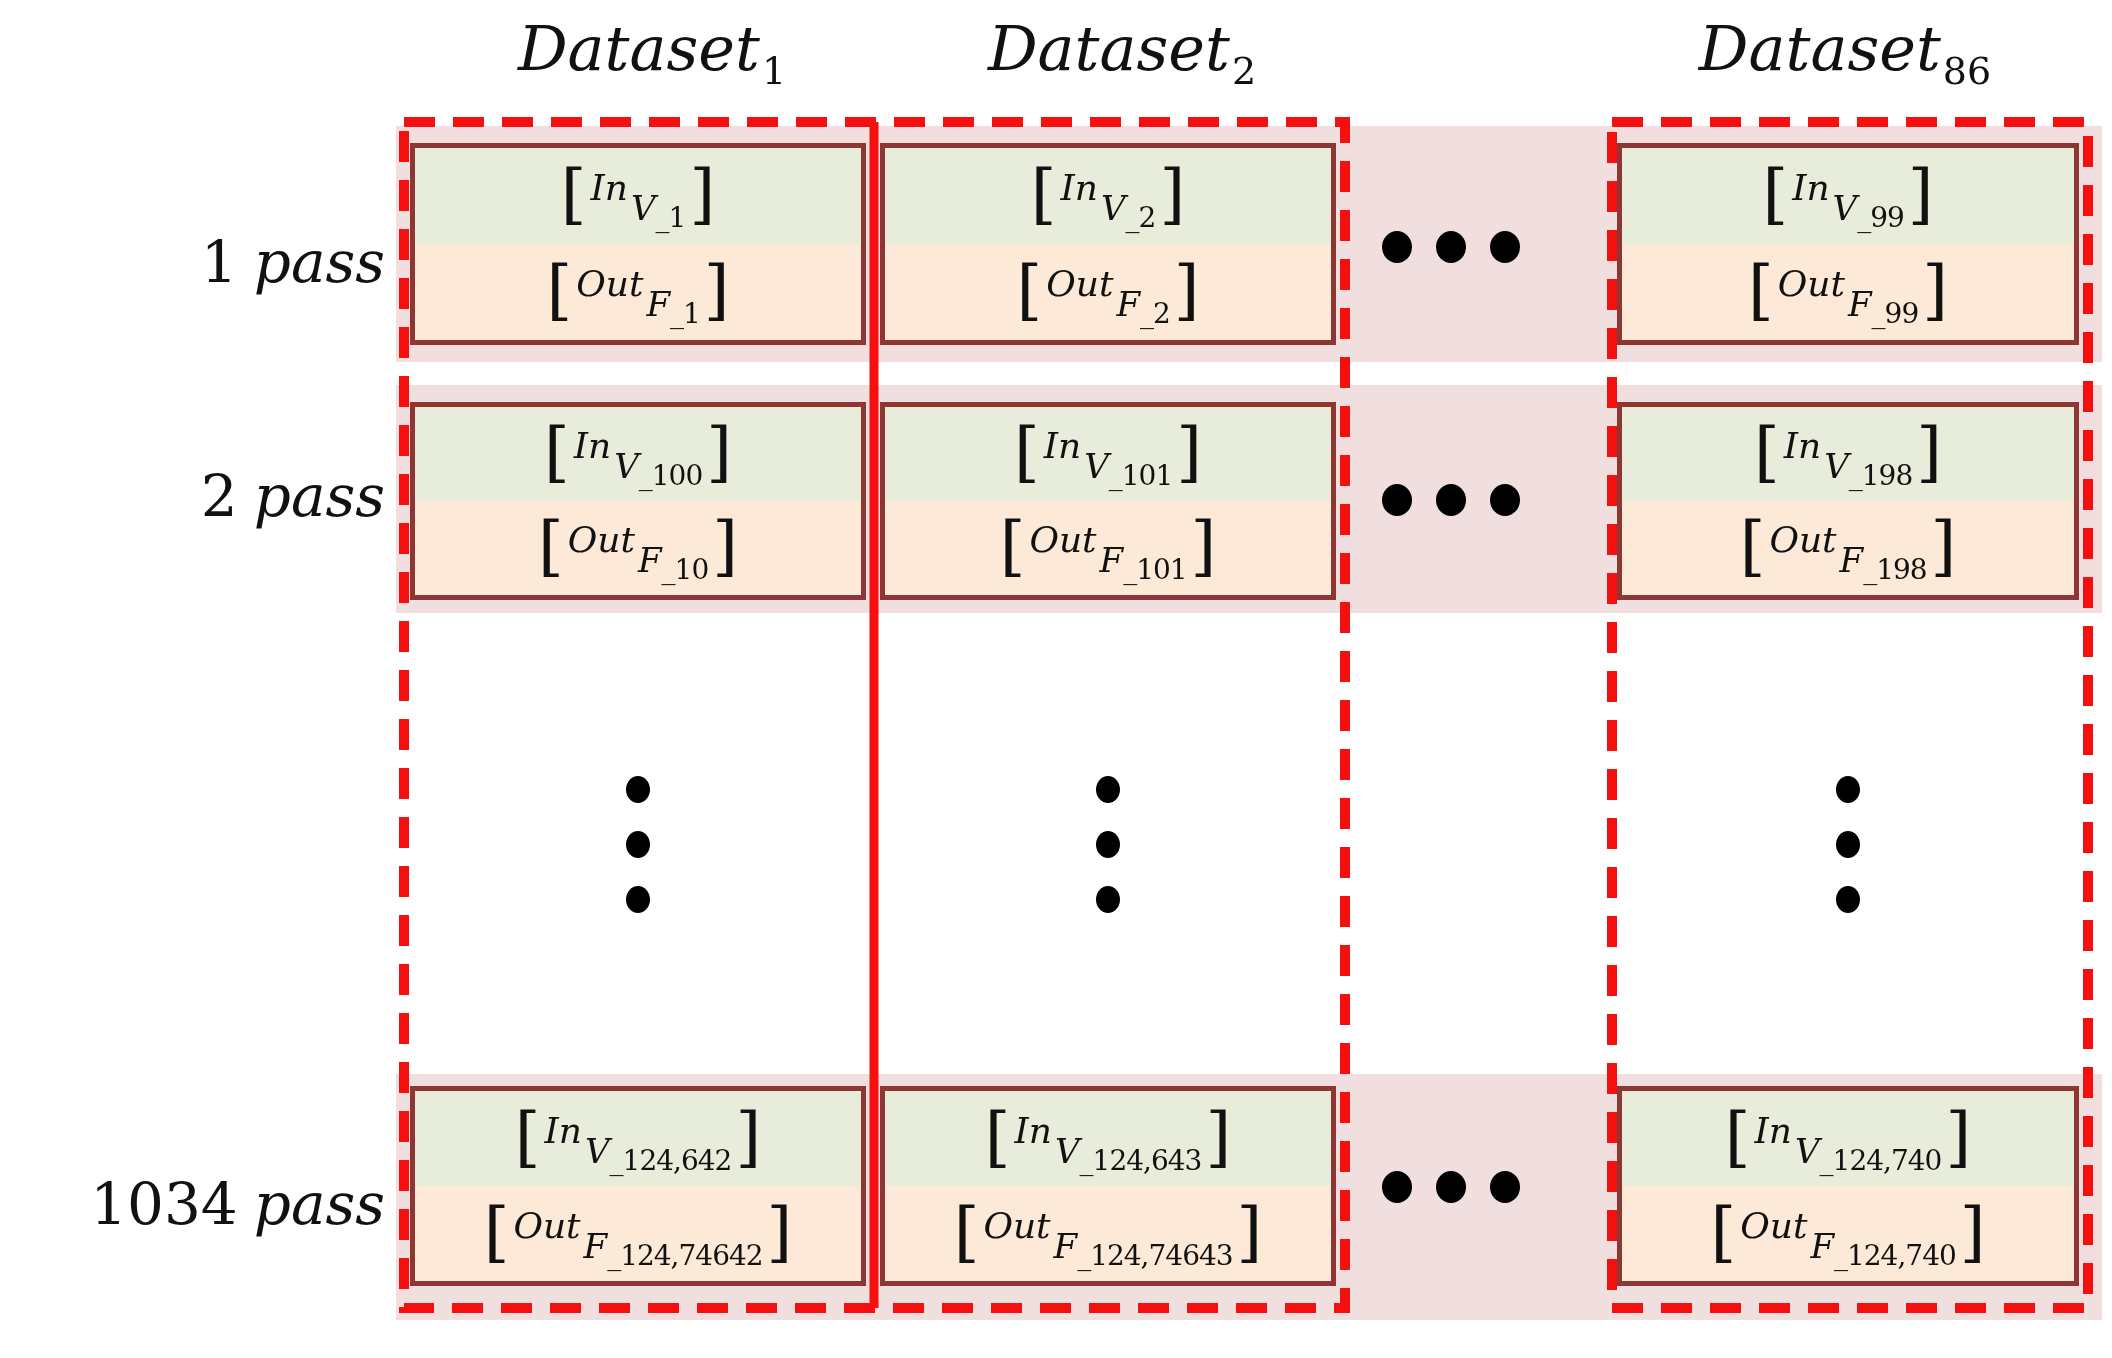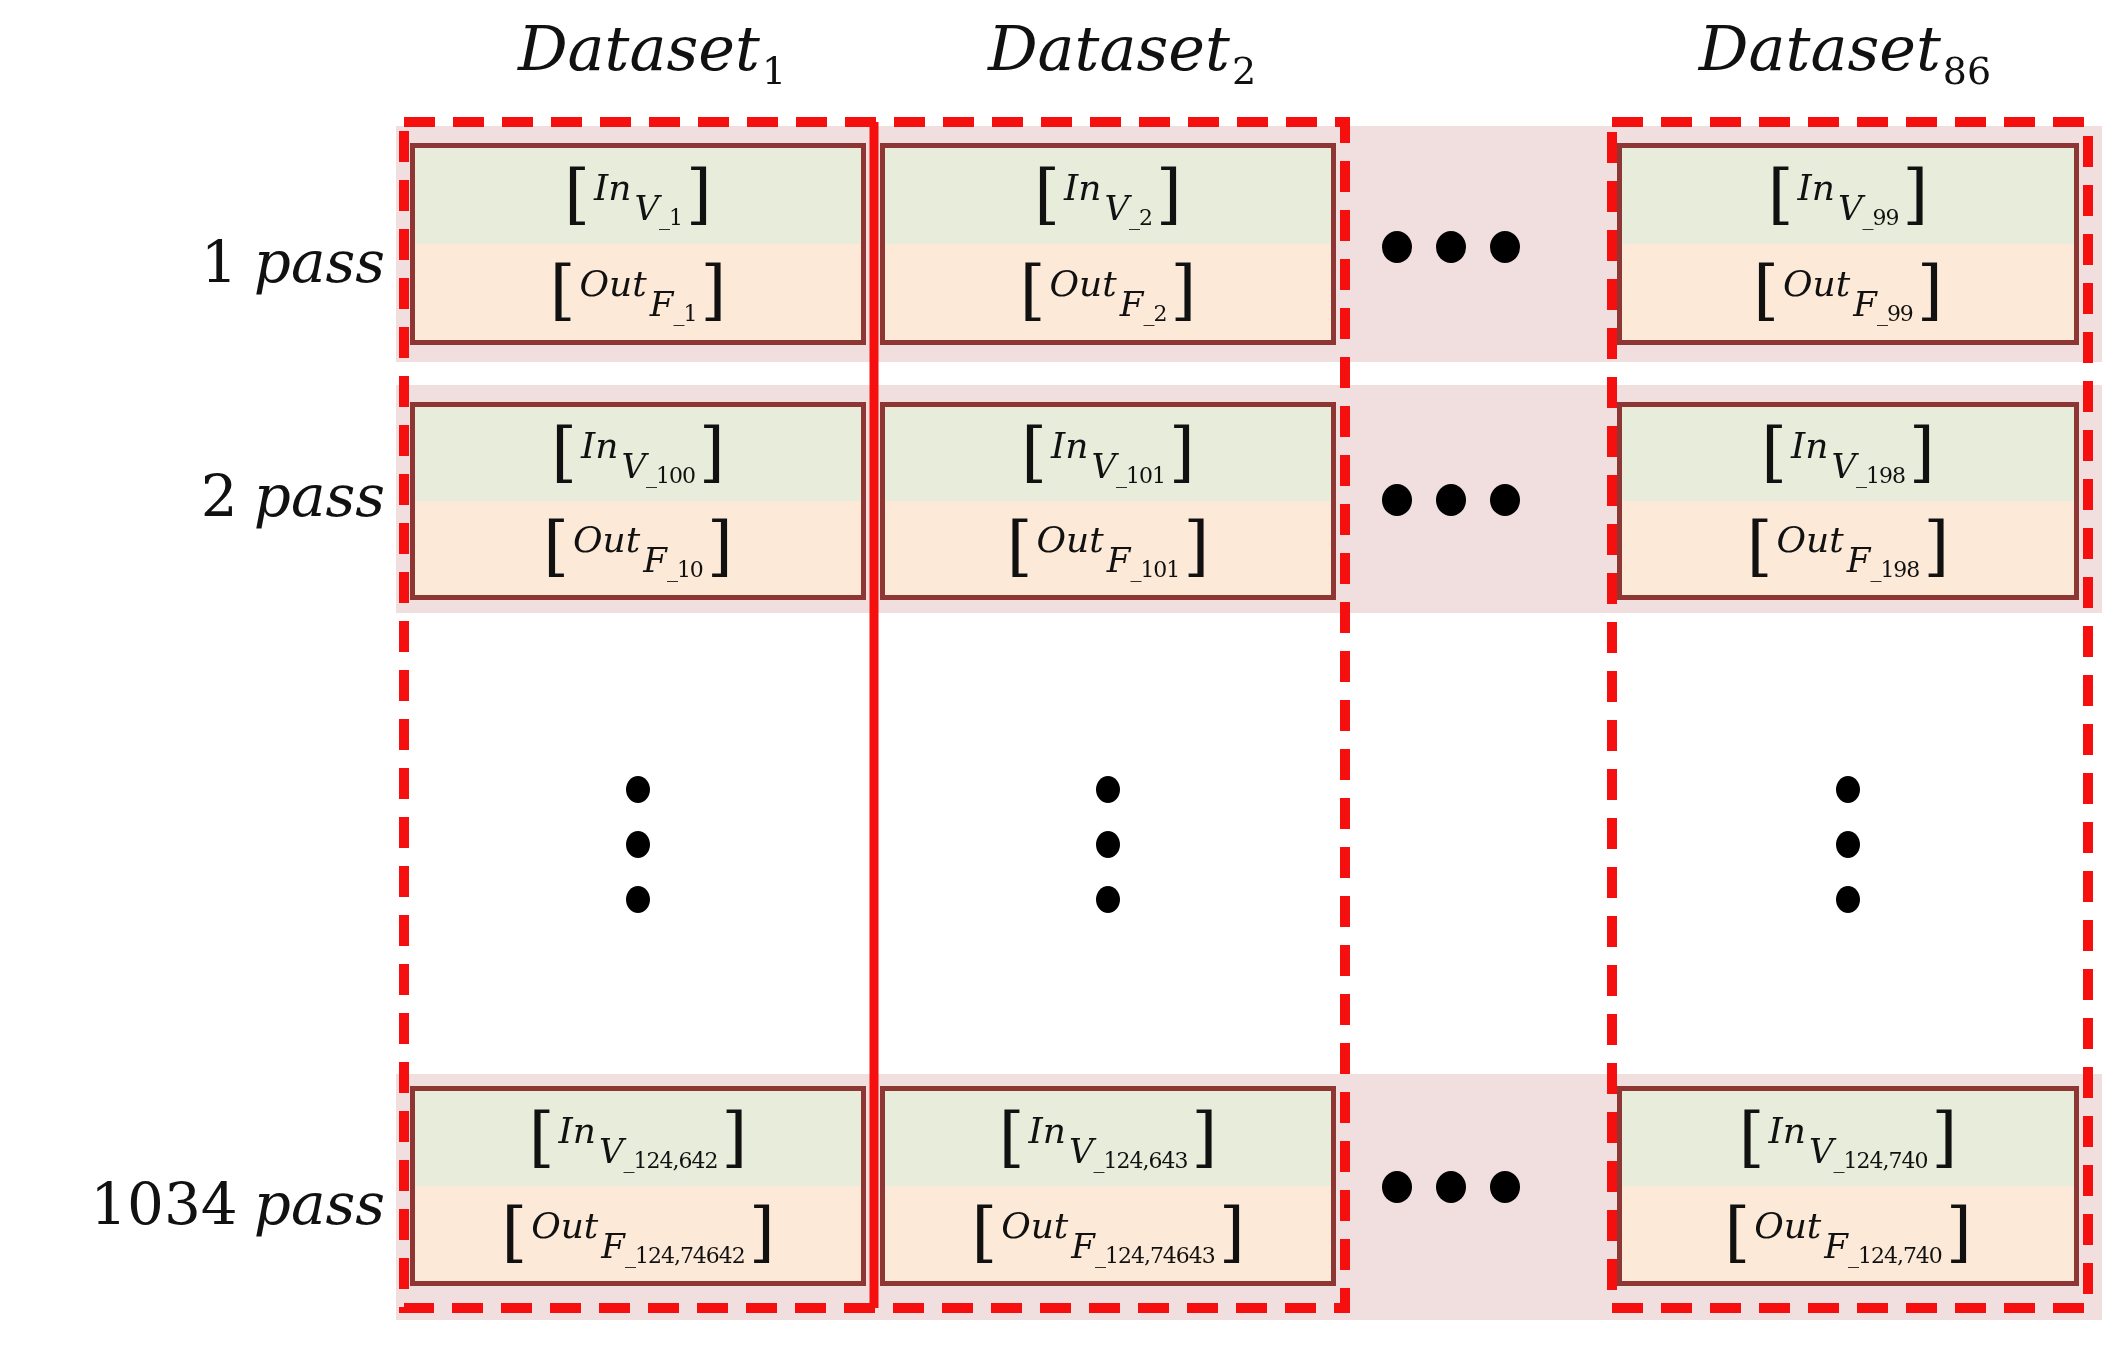--- a/index.html
+++ b/index.html
@@ -16,21 +16,21 @@
   .band{position:absolute;left:396px;width:1706px;background:#f1dedf;}
 
   
   .cell{position:absolute;border:5px solid #8e3634;box-sizing:border-box;background:#e8ecdb;}
   .half{height:50%;display:flex;align-items:center;justify-content:center;white-space:nowrap;}
   .half.in{background:#e8ecdb;}
   .half.out{background:#fce9d7;}
   .br{font-size:66px;font-style:normal;line-height:1;position:relative;top:-2px;}
   .tbase{font-size:36px;font-style:italic;line-height:1;position:relative;top:-8px;margin:0 3px 0 4px;}
   .tsub{font-size:34px;font-style:italic;line-height:1;position:relative;top:12px;}
-  .tss{font-size:22px;font-style:normal;line-height:1;position:relative;top:22px;letter-spacing:-1px;margin-right:4px;}
+  .tss{font-size:28px;font-style:normal;line-height:1;position:relative;top:22px;letter-spacing:-1px;margin-right:4px;}
 
   
   .rowlab{position:absolute;left:0;width:385px;text-align:right;font-size:58px;
           line-height:68px;white-space:nowrap;}
   .rowlab .num{font-style:normal;}
   .rowlab .word{font-style:italic;margin-left:16px;}
 
   
   .hdots{position:absolute;display:flex;gap:24px;}
   .hdots i{width:30px;height:32px;border-radius:50%;background:#000;}

